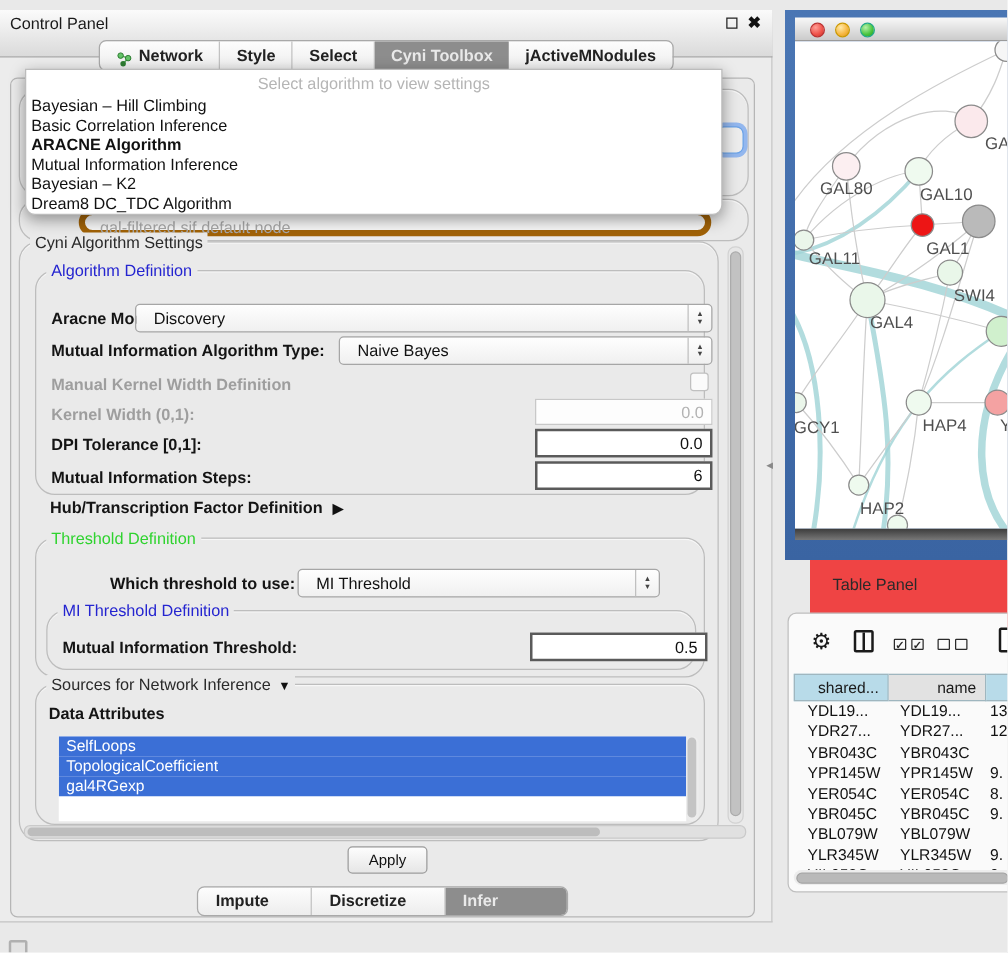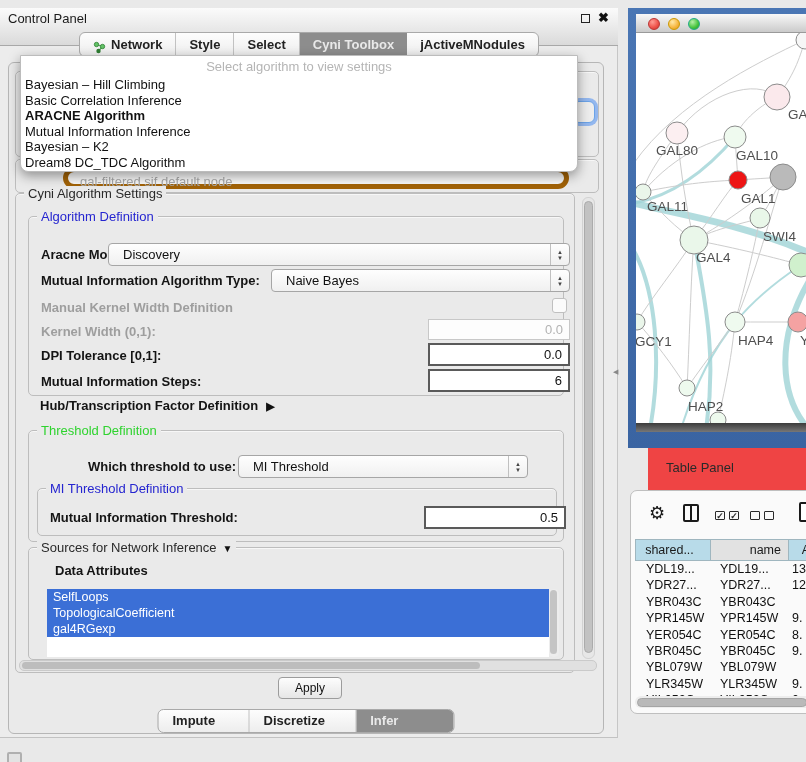--- a/index.html
+++ b/index.html
@@ -17,21 +17,21 @@
   .tabbar { position:absolute; left:0; top:24px; width:618px; height:27px; display:flex; justify-content:center; }
   .tab-strip { display:flex; height:25px; border:1px solid #a9a9a9; border-radius:6px; background:linear-gradient(#fdfdfd,#ededed); overflow:hidden; }
   .tab { display:flex; align-items:center; gap:5px; padding:0 13px; font-size:13px; font-weight:bold; color:#222; line-height:23px; border-right:1px solid #c2c2c2; }
   .tab:last-child { border-right:none; }
   .tab.sel { background:#8d8d8d; color:#e9e9e9; border-right:none; }
   .net-ico { display:inline-block; width:13px; height:13px; }
 
   
   .outer { position:absolute; left:8px; top:54px; width:596px; height:672px; background:#eaeaea; border:1px solid #b6b6b6; border-radius:6px; }
 
-  .grp { position:absolute; border:1px solid #bdbdbd; border-radius:5px; box-shadow:inset 0 1px 0 rgba(255,255,255,.6); }
+  .grp { position:absolute; border:1px solid #bdbdbd; border-radius:16px; box-shadow:inset 0 1px 0 rgba(255,255,255,.6); }
   .grp-title { position:absolute; top:-8px; left:8px; background:#eaeaea; padding:0 4px; font-size:13px; color:#2a2a2a; white-space:nowrap; }
   .grp-title.blue { color:#2525d0; }
   .grp-title.green { color:#2fd32f; }
 
   .grp-inference { left:6px; top:8px; width:584px; height:86px; }
   .blue-btn { position:absolute; left:564px; top:38px; width:22px; height:22px; border-radius:6px; background:#ededed; border:1px solid #6ba3e8; box-shadow:0 0 0 3px rgba(100,155,240,.65); }
   .grp-combo2 { left:6px; top:96px; width:584px; height:34px; }
   .bg-combo { position:absolute; left:54px; top:104px; width:506px; height:22px; border:5px solid #a16207; border-radius:11px; background:#f7f7f7; font-size:13px; color:#a8a8a8; line-height:20px; padding-left:12px; }
 
   .grp-cyni { left:6px; top:130px; width:560px; height:480px; }
@@ -91,21 +91,21 @@
   .table-box { position:absolute; left:630px; top:490px; width:200px; height:224px; background:#fafafa; border:1px solid #bfbfbf; border-radius:7px; overflow:hidden; }
   .tb-toolbar { position:absolute; left:0; top:0; width:200px; height:46px; }
   .gear { position:absolute; left:18px; top:11px; font-size:18px; color:#1a1a1a; }
   .colico { position:absolute; left:52px; top:13px; width:16px; height:18px; border:2px solid #1a1a1a; border-radius:2px; }
   .colico:after { content:""; position:absolute; left:5px; top:0; width:2px; height:14px; background:#1a1a1a; }
   .mini { position:absolute; top:20px; width:10px; height:9px; border:1.5px solid #2a2a2a; border-radius:1px; font-size:9px; line-height:8px; text-align:center; color:#2a2a2a; font-weight:bold; }
   .docico { position:absolute; left:168px; top:11px; width:18px; height:20px; border:2px solid #1a1a1a; border-radius:2px; background:#fff; }
   .thead { position:absolute; left:4px; top:48px; display:flex; height:22px; }
   .th { border:1px solid #9fb6bf; border-left:none; font-size:12.5px; color:#1a1a1a; text-align:right; padding-right:7px; line-height:20px; background:#e2e2e2; }
   .th:first-child { border-left:1px solid #9fb6bf; }
-  .th.hl { background:#b8dbe9;text-align:center; }
+  .th.hl { background:#b8dbe9; }
   .tbody { position:absolute; left:4px; top:70px; width:196px; }
   .trow { display:flex; height:16.4px; }
   .td { font-size:12.5px; color:#111; line-height:16.4px; white-space:nowrap; overflow:hidden; }
   .td.c1 { width:76px; padding-left:11px; }
   .td.c2 { width:78px; padding-left:9px; }
   .td.c3 { width:42px; padding-left:3px; }
   .th.c1 { width:76px; } .th.c2 { width:78px; } .th.c3 { width:42px; }
   .tb-hscroll { position:absolute; left:4px; top:205px; width:178px; height:12px; background:#ededed; border-radius:6px; }
   .tb-hscroll .thumb { position:absolute; left:2px; top:1.5px; width:170px; height:9px; background:#b9b9b9; border:1px solid #a5a5a5; border-radius:5px; }
 
@@ -211,21 +211,21 @@
 
           <div class="grp grp-mithr">
             <span class="grp-title blue">MI Threshold Definition</span>
             <span class="lbl" style="left:12px; top:21px;">Mutual Information Threshold:</span>
             <div class="field" style="left:386px; top:17px; width:142px; height:23px; line-height:19px;">0.5</div>
           </div>
         </div>
 
         <div class="grp grp-sources">
           <span class="grp-title"><span>Sources for Network Inference</span><span class="tri-d">▼</span></span>
-          <span class="lbl" style="left:10px; top:15px;margin-left:16px;">Data Attributes</span>
+          <span class="lbl" style="left:10px; top:15px;">Data Attributes</span>
           <div class="attr-list" id="attr-list">
               <div class="attr-item">SelfLoops</div>
               <div class="attr-item">TopologicalCoefficient</div>
               <div class="attr-item">gal4RGexp</div>
             </div>
           <div class="attr-scroll">
               <div class="thumb"></div>
             </div>
         </div>
       </div>

